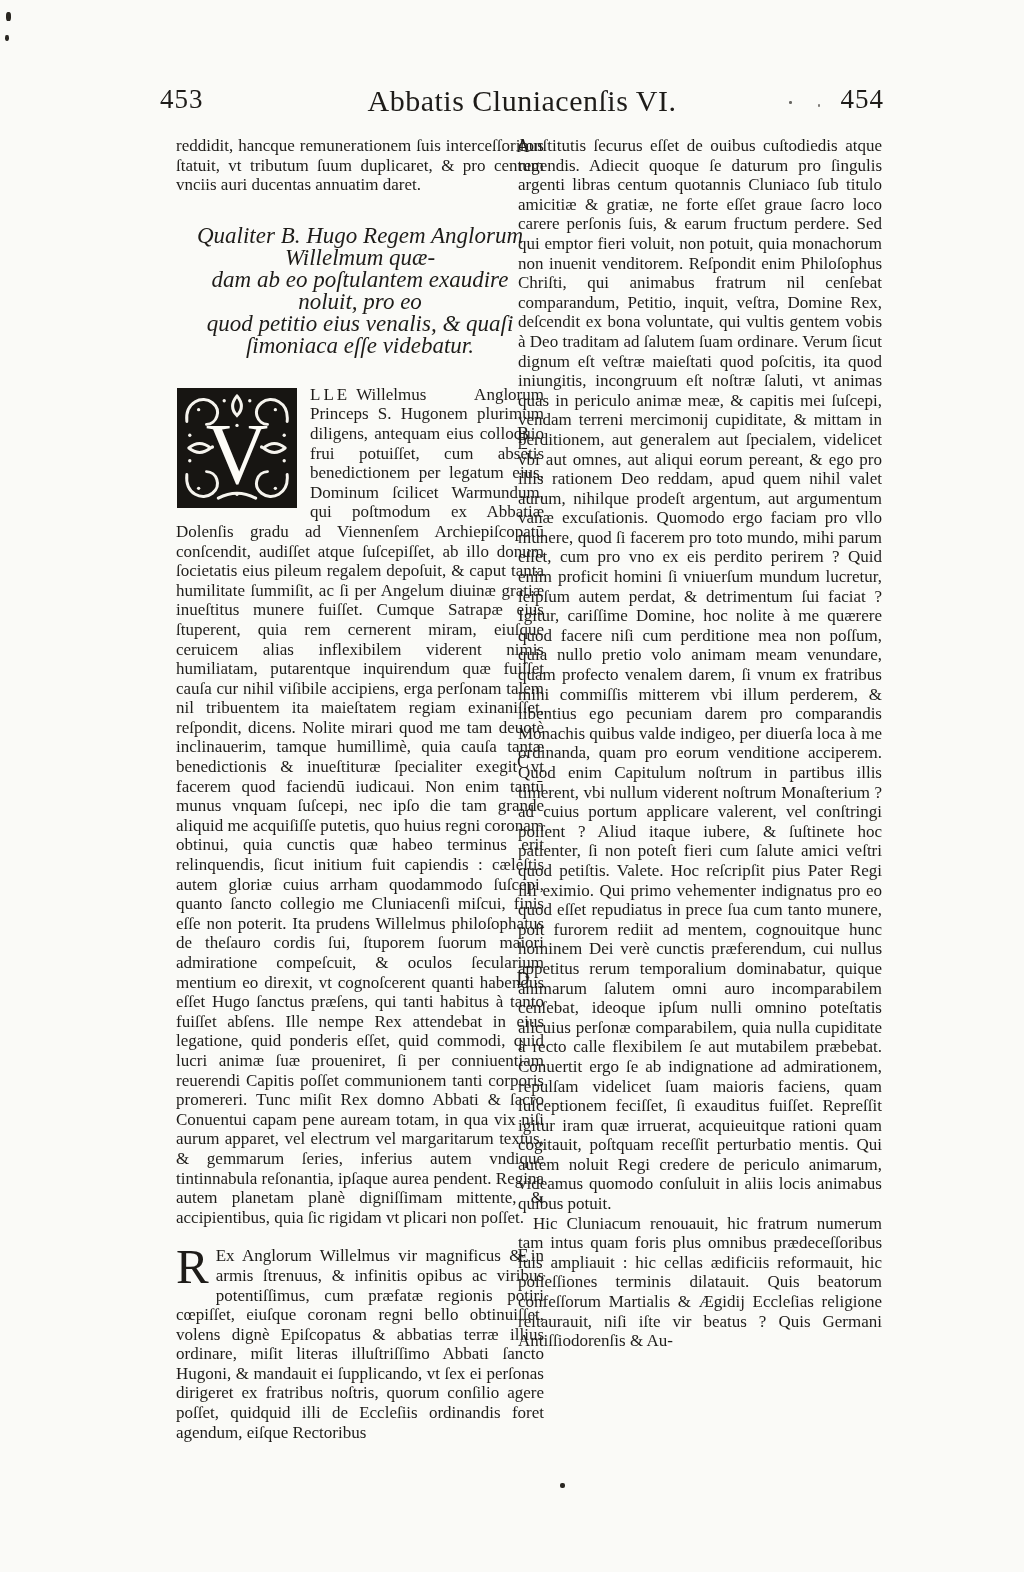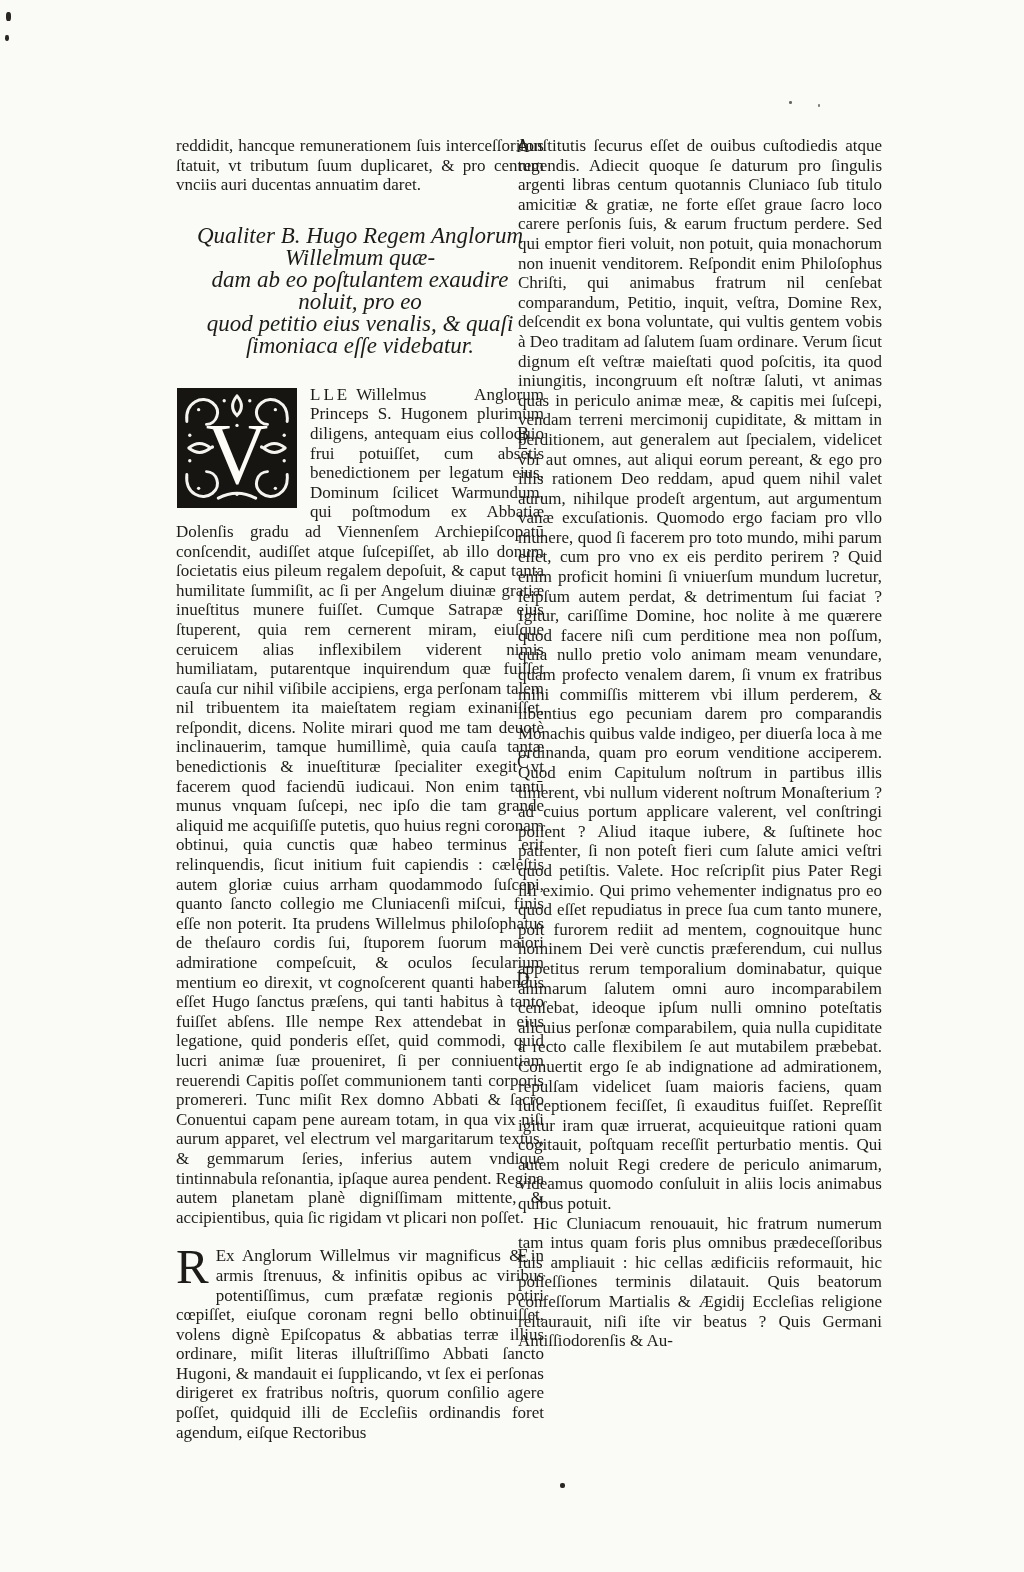--- a/index.html
+++ b/index.html
@@ -68,20 +68,25 @@
 <body>
 
 <div class="page">
 
   <div class="speck speck-1"></div>
   <div class="speck speck-2"></div>
   <div class="speck speck-3"></div>
   <div class="speck speck-4"></div>
   <div class="speck speck-5"></div>
 
+  <div class="header">
+    <span class="pagenum">453</span>
+    <span class="running-title">Abbatis Cluniacenſis VI.</span>
+    <span class="pagenum">454</span>
+  </div>
 
   <span class="gutter-marker gm-a">A</span>
   <span class="gutter-marker gm-b">B</span>
   <span class="gutter-marker gm-c">C</span>
   <span class="gutter-marker gm-d">D</span>
   <span class="gutter-marker gm-e">E</span>
 
   <div class="col col-left">
     <p>reddidit, hancque remunerationem ſuis interceſſoribus ſtatuit, vt tributum ſuum duplicaret, &amp; pro centum vnciis auri ducentas annuatim daret.</p>
 

